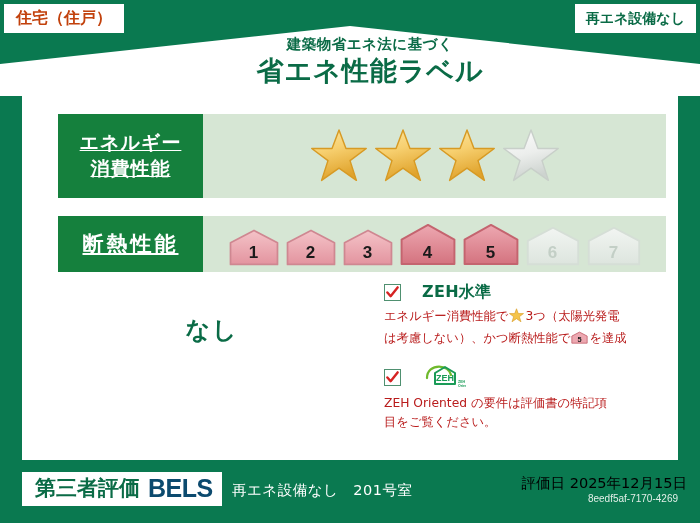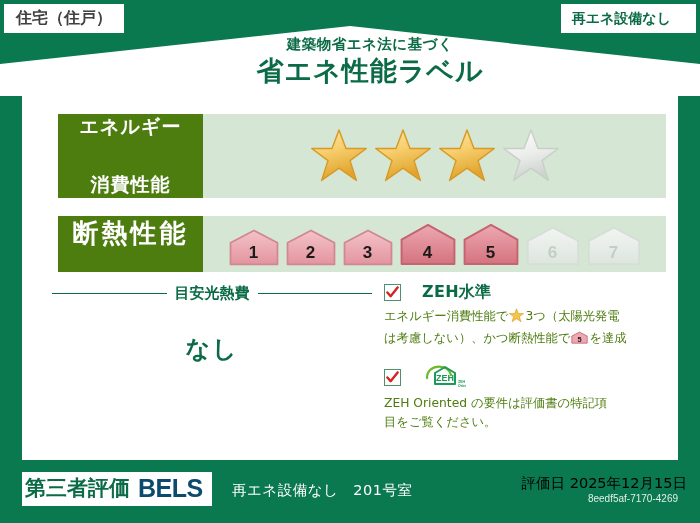--- a/index.html
+++ b/index.html
@@ -36,36 +36,36 @@
     left: 0; top: 0;
     width: 700px; height: 96px;
     overflow: hidden;
   }
   .header-band svg { display: block; }
 
   .tag-left {
     position: absolute;
     left: 4px; top: 4px;
     background: #ffffff;
-    color: #404040;
+    color: #c2410c;
     font-weight: bold;
     font-size: 16px;
     padding: 6px 12px 7px 12px;
     letter-spacing: 0px;
     line-height: 1;
     z-index: 6;
   }
   .tag-right {
     position: absolute;
     right: 4px; top: 4px;
     background: #ffffff;
     color: #0a6b46;
     font-weight: bold;
     font-size: 14px;
-    padding: 7px 25px 8px 11px;
+    padding: 7px 11px 8px 11px;
     line-height: 1;
     z-index: 6;
   }
 
   .title-wrap {
     position: absolute;
     left: 0; top: 36px;
     width: 700px;
     text-align: center;
     z-index: 5;
@@ -97,38 +97,39 @@
   #row-energy {
     left: 36px; top: 22px;
     width: 608px; height: 84px;
   }
   #row-insul {
     left: 36px; top: 124px;
     width: 608px; height: 56px;
   }
 
   .row-label {
-    background: #4d7c0f;
+    background: #15803d;
     color: #ffffff;
     font-weight: bold;
     display: flex;
     flex-direction: column;
     align-items: center;
-    justify-content: space-between;
+    justify-content: center;
     flex: 0 0 auto;
+    text-decoration: underline;
   }
   #row-energy .row-label {
     width: 145px;
     font-size: 19px;
     line-height: 1.35;
     letter-spacing: 1px;
   }
   #row-insul .row-label {
     width: 145px;
-    font-size: 26px;
+    font-size: 21px;
     letter-spacing: 3px;
   }
   .row-label span { display: block; white-space: nowrap; }
 
   .row-body {
     flex: 1 1 auto;
     display: flex;
     align-items: center;
     justify-content: center;
   }
@@ -204,21 +205,21 @@
   .zeh-title {
     color: #0a6b46;
     font-weight: bold;
     font-size: 16px;
     letter-spacing: 0.3px;
     white-space: nowrap;
   }
   .zeh-logo { margin-left: 2px; display: flex; align-items: flex-end; }
   .zeh-body {
     margin-top: 4px;
-    color: #4d7c0f;
+    color: #b91c1c;
     font-size: 12.3px;
     line-height: 1.52;
     letter-spacing: 0px;
   }
   .zeh-body .inline-ico {
     display: inline-block;
     vertical-align: -3px;
     margin: 0 1px;
   }
 
@@ -226,21 +227,21 @@
   .footer {
     position: absolute;
     left: 0; bottom: 0;
     width: 700px; height: 63px;
     background: #0a7950;
   }
   .bels-badge {
     position: absolute;
     left: 22px; top: 12px;
     background: #ffffff;
-    padding: 4px 9px 5px 3px;
+    padding: 4px 9px 5px 13px;
     display: flex;
     align-items: center;
     gap: 8px;
     line-height: 1;
   }
   .bels-jp {
     color: #0a6b46;
     font-weight: bold;
     font-size: 21px;
     letter-spacing: 0px;
@@ -409,25 +410,20 @@
               <polygon points="30,4 57,18 57,43 3,43 3,18" fill="url(#gy)" stroke="#d5ded6" stroke-width="2" stroke-linejoin="round"></polygon>
             </svg>
             <span class="house-num">7</span>
           </span>
 
         </div>
       </div>
     </div>
 
     <div class="cost-block">
-      <div class="cost-head">
-        <span class="rule"></span>
-        <span>目安光熱費</span>
-        <span class="rule"></span>
-      </div>
       <div class="cost-value">なし</div>
     </div>
 
     <div class="zeh-area">
 
       <div class="zeh-block">
         <div class="zeh-head">
           <span class="checkbox">
             <svg width="13" height="13" viewBox="0 0 14 14">
               <polyline points="1.5,7 5,11 12.5,1.5" fill="none" stroke="#d62323" stroke-width="2.6" stroke-linecap="round" stroke-linejoin="round"></polyline>

